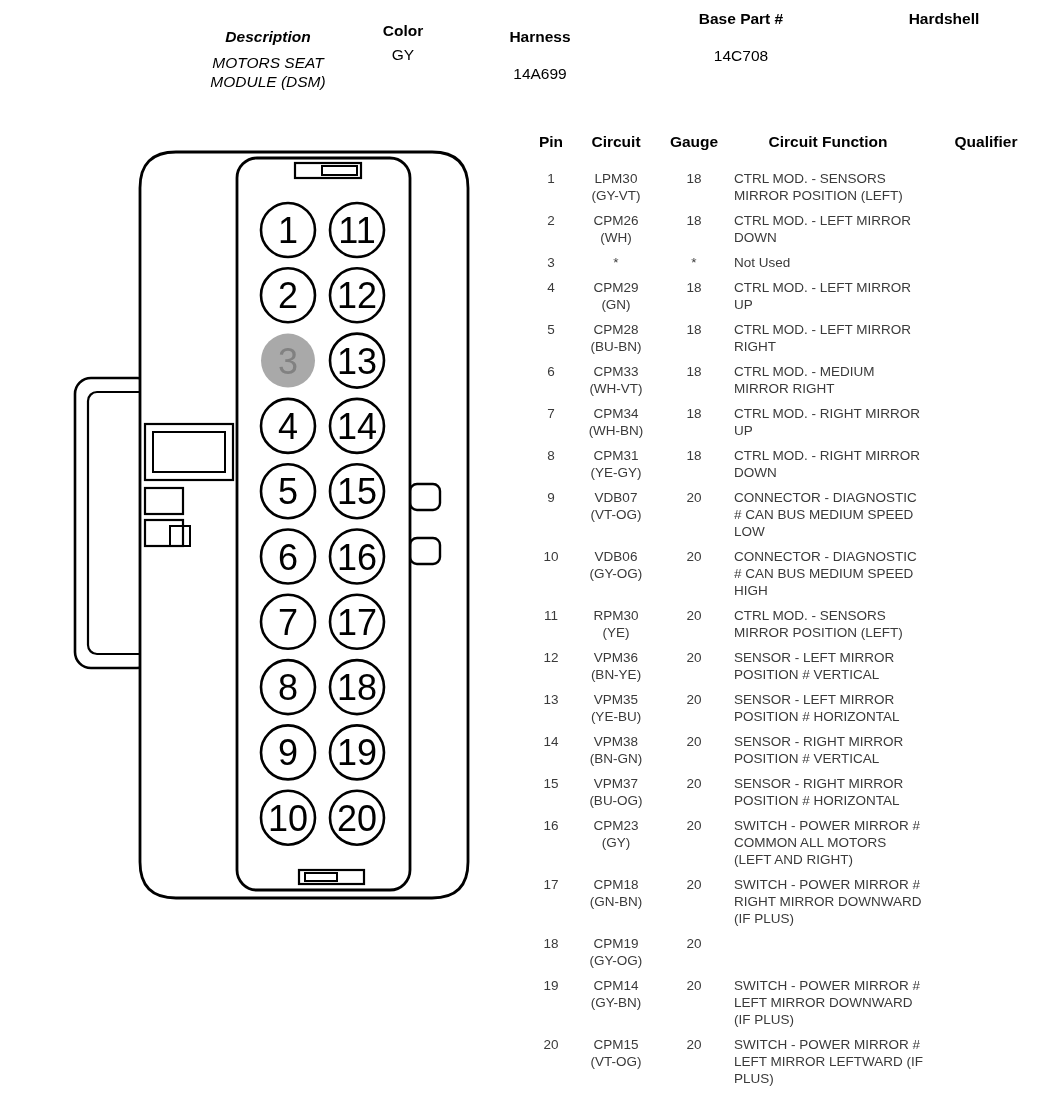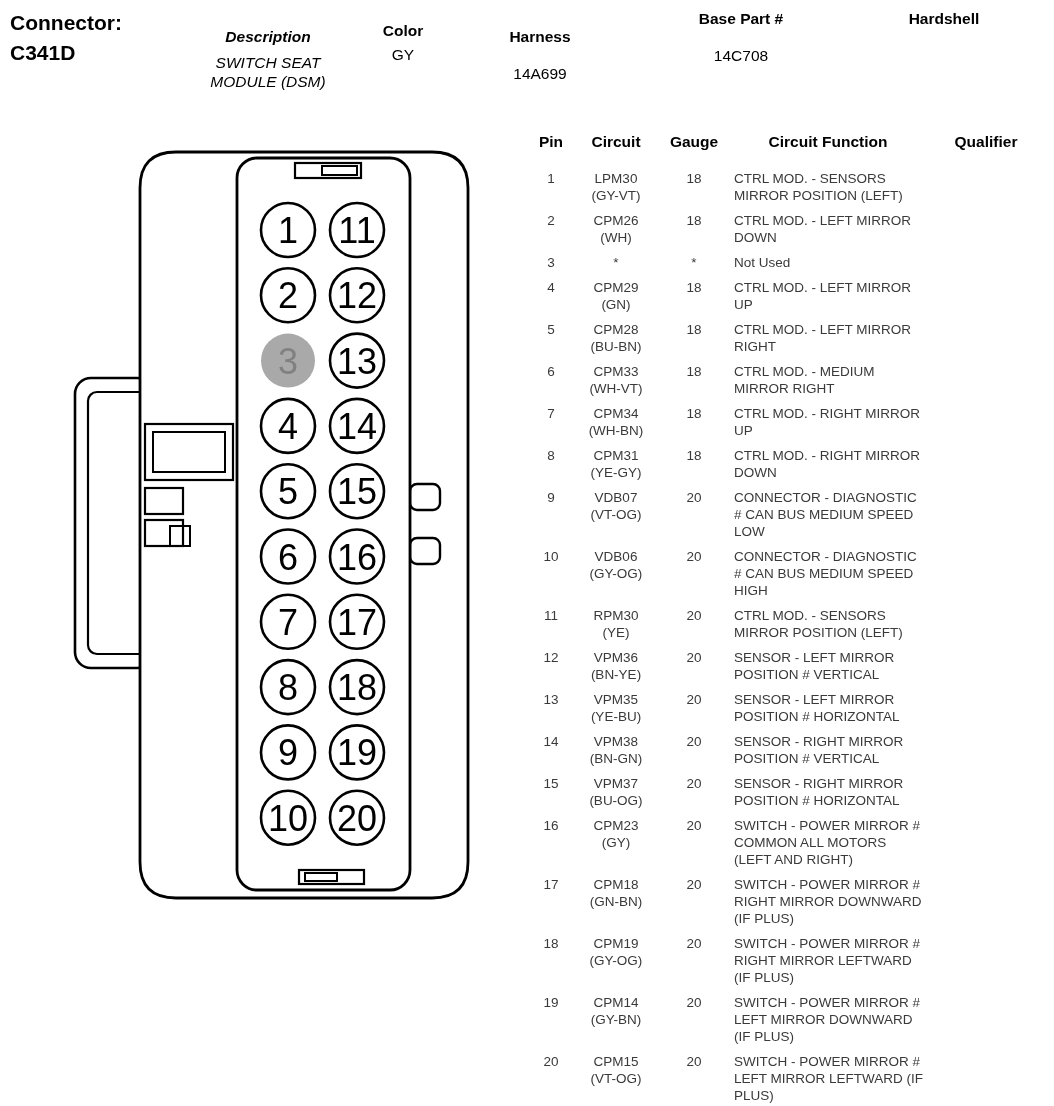--- a/index.html
+++ b/index.html
@@ -48,28 +48,24 @@
   }
   .c-pin, .c-circuit, .c-gauge { text-align: center; }
   .c-func { text-align: left; padding-left: 8px; width: 200px; }
   .c-qual { text-align: center; }
 </style>
 </head>
 <body>
 
 <div class="page">
 
-  <div class="title-block">
-    <div>Connector:</div>
-    <div>C341D</div>
-  </div>
 
   <div class="hdr-col col-desc">
     <div class="hdr-label">Description</div>
-    <div class="hdr-value">SWITCH SEAT MODULE (DSM)</div>
+    <div class="hdr-value">MOTORS SEAT MODULE (DSM)</div>
   </div>
   <div class="hdr-col col-color">
     <div class="hdr-label">Color</div>
     <div class="hdr-value">GY</div>
   </div>
   <div class="hdr-col col-harn">
     <div class="hdr-label">Harness</div>
     <div class="hdr-value">14A699</div>
   </div>
   <div class="hdr-col col-base">
@@ -326,21 +322,20 @@
           <div class="c-func">SWITCH - POWER MIRROR # RIGHT MIRROR DOWNWARD (IF PLUS)</div>
           <div class="c-qual"></div>
         </div>
         <div class="t-row">
           <div class="c-pin">18</div>
           <div class="c-circuit">
             <div>CPM19</div>
             <div>(GY-OG)</div>
           </div>
           <div class="c-gauge">20</div>
-          <div class="c-func">SWITCH - POWER MIRROR # RIGHT MIRROR LEFTWARD (IF PLUS)</div>
           <div class="c-qual"></div>
         </div>
         <div class="t-row">
           <div class="c-pin">19</div>
           <div class="c-circuit">
             <div>CPM14</div>
             <div>(GY-BN)</div>
           </div>
           <div class="c-gauge">20</div>
           <div class="c-func">SWITCH - POWER MIRROR # LEFT MIRROR DOWNWARD (IF PLUS)</div>

